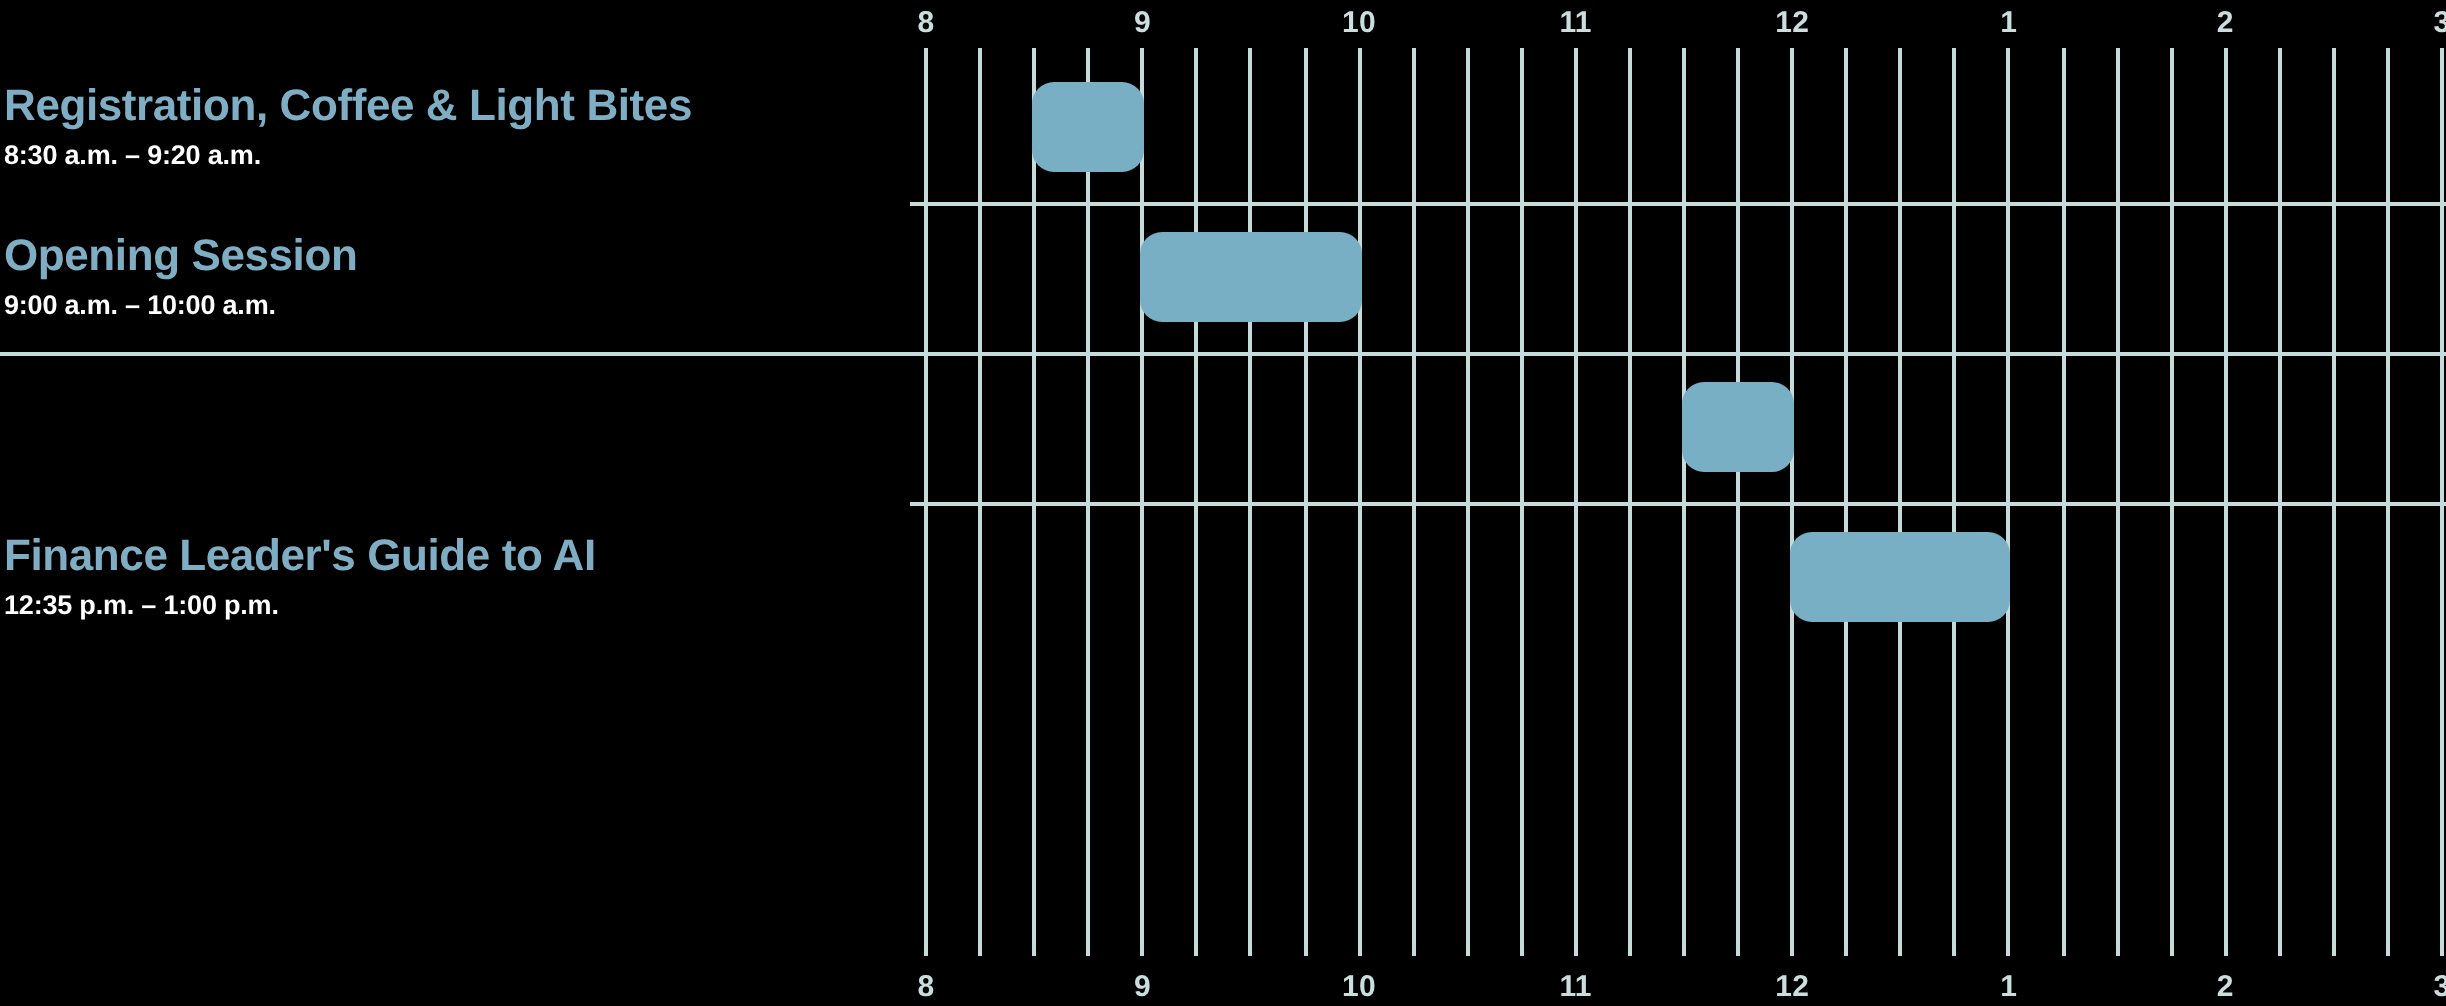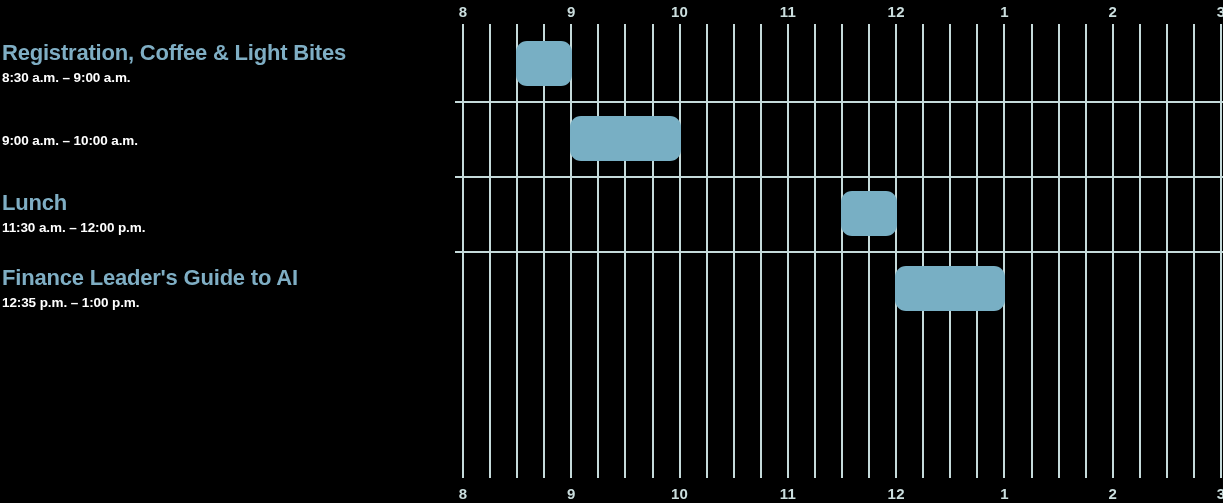--- a/index.html
+++ b/index.html
@@ -203,37 +203,34 @@
       <div class="gridline-v" style="left: 1138.79px;"></div>
       <div class="gridline-v" style="left: 1165.86px;"></div>
       <div class="gridline-v" style="left: 1192.93px;"></div>
       <div class="gridline-v" style="left: 1220px;"></div>
     </div>
 
   <div class="rows-layer">
       <div class="row">
         <div class="row-label">
           <div class="row-title">Registration, Coffee &amp; Light Bites</div>
-          <div class="row-time">8:30 a.m. – 9:00 a.m.</div>
+          <div class="row-time">8:30 a.m. – 9:20 a.m.</div>
         </div>
         <div class="bar" style="left: 516.143px; width: 56.1429px;"></div>
       </div>
       <div class="row">
         <div class="row-divider"></div>
         <div class="row-label">
+          <div class="row-title">Opening Session</div>
           <div class="row-time">9:00 a.m. – 10:00 a.m.</div>
         </div>
         <div class="bar" style="left: 570.286px; width: 110.286px;"></div>
       </div>
       <div class="row">
         <div class="row-divider"></div>
-        <div class="row-label">
-          <div class="row-title">Lunch</div>
-          <div class="row-time">11:30 a.m. – 12:00 p.m.</div>
-        </div>
         <div class="bar" style="left: 841px; width: 56.1429px;"></div>
       </div>
       <div class="row">
         <div class="row-divider"></div>
         <div class="row-label">
           <div class="row-title">Finance Leader's Guide to AI</div>
           <div class="row-time">12:35 p.m. – 1:00 p.m.</div>
         </div>
         <div class="bar" style="left: 895.143px; width: 110.286px;"></div>
       </div>

